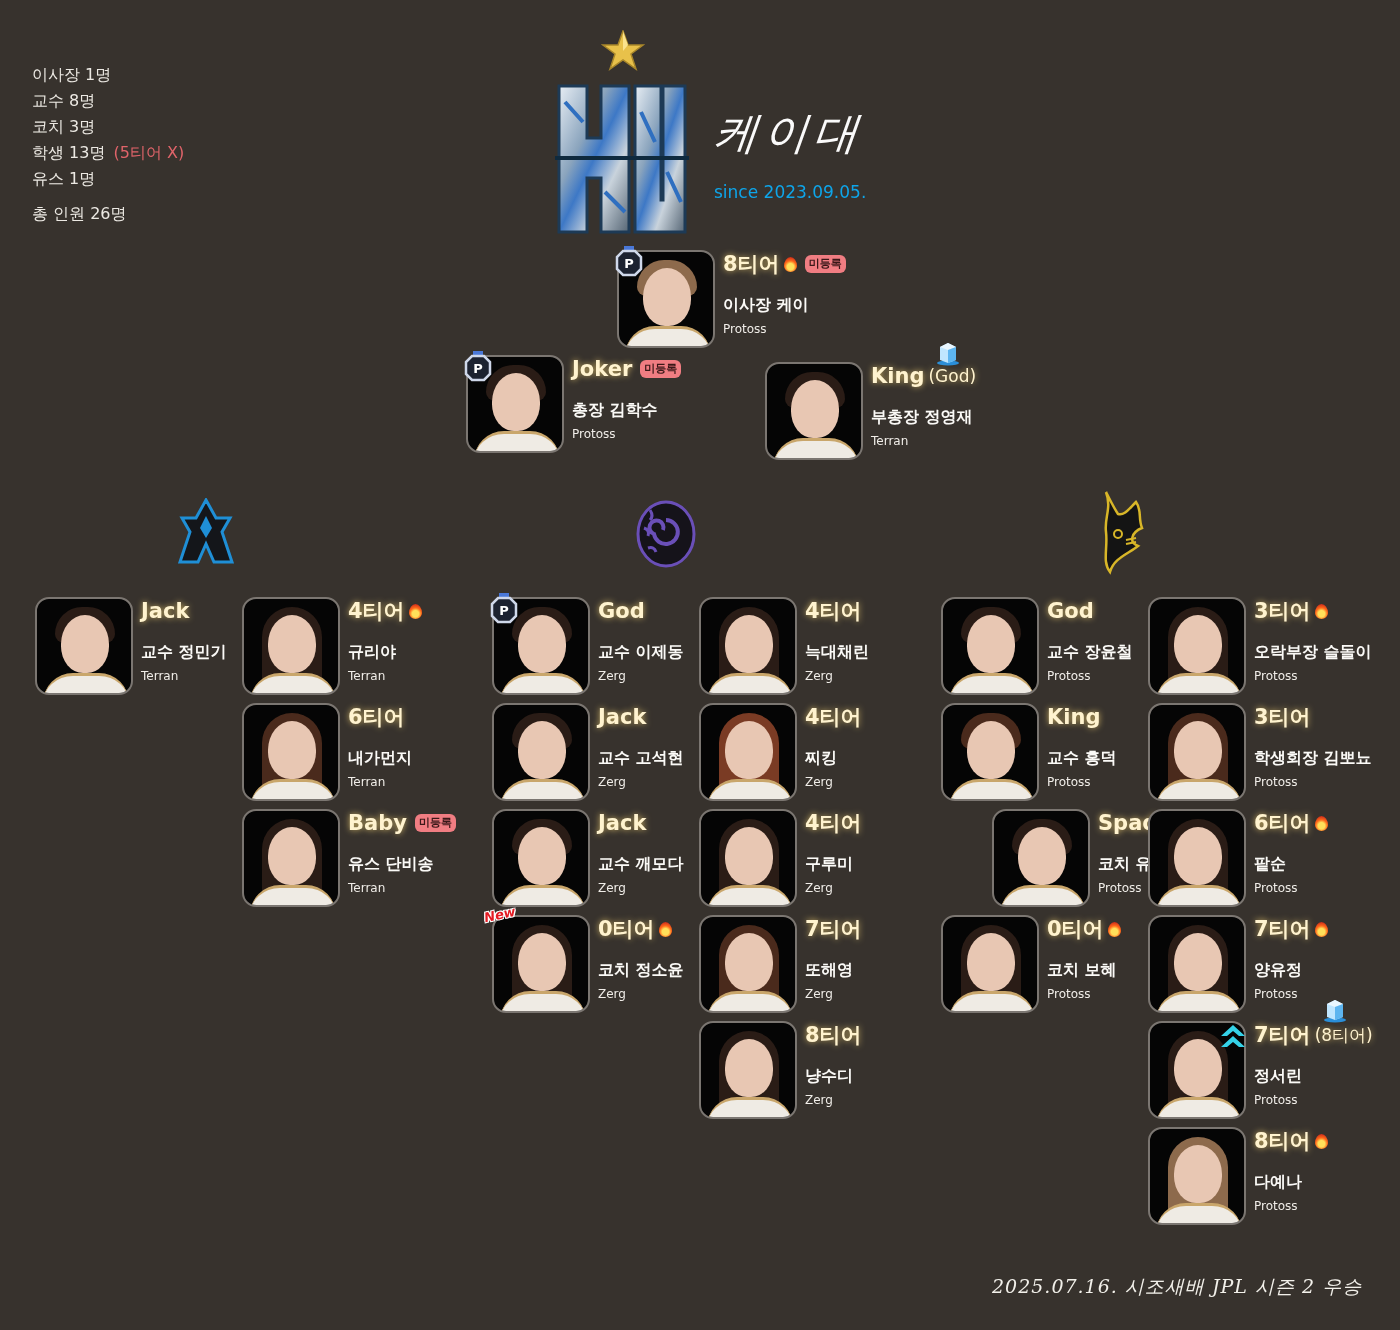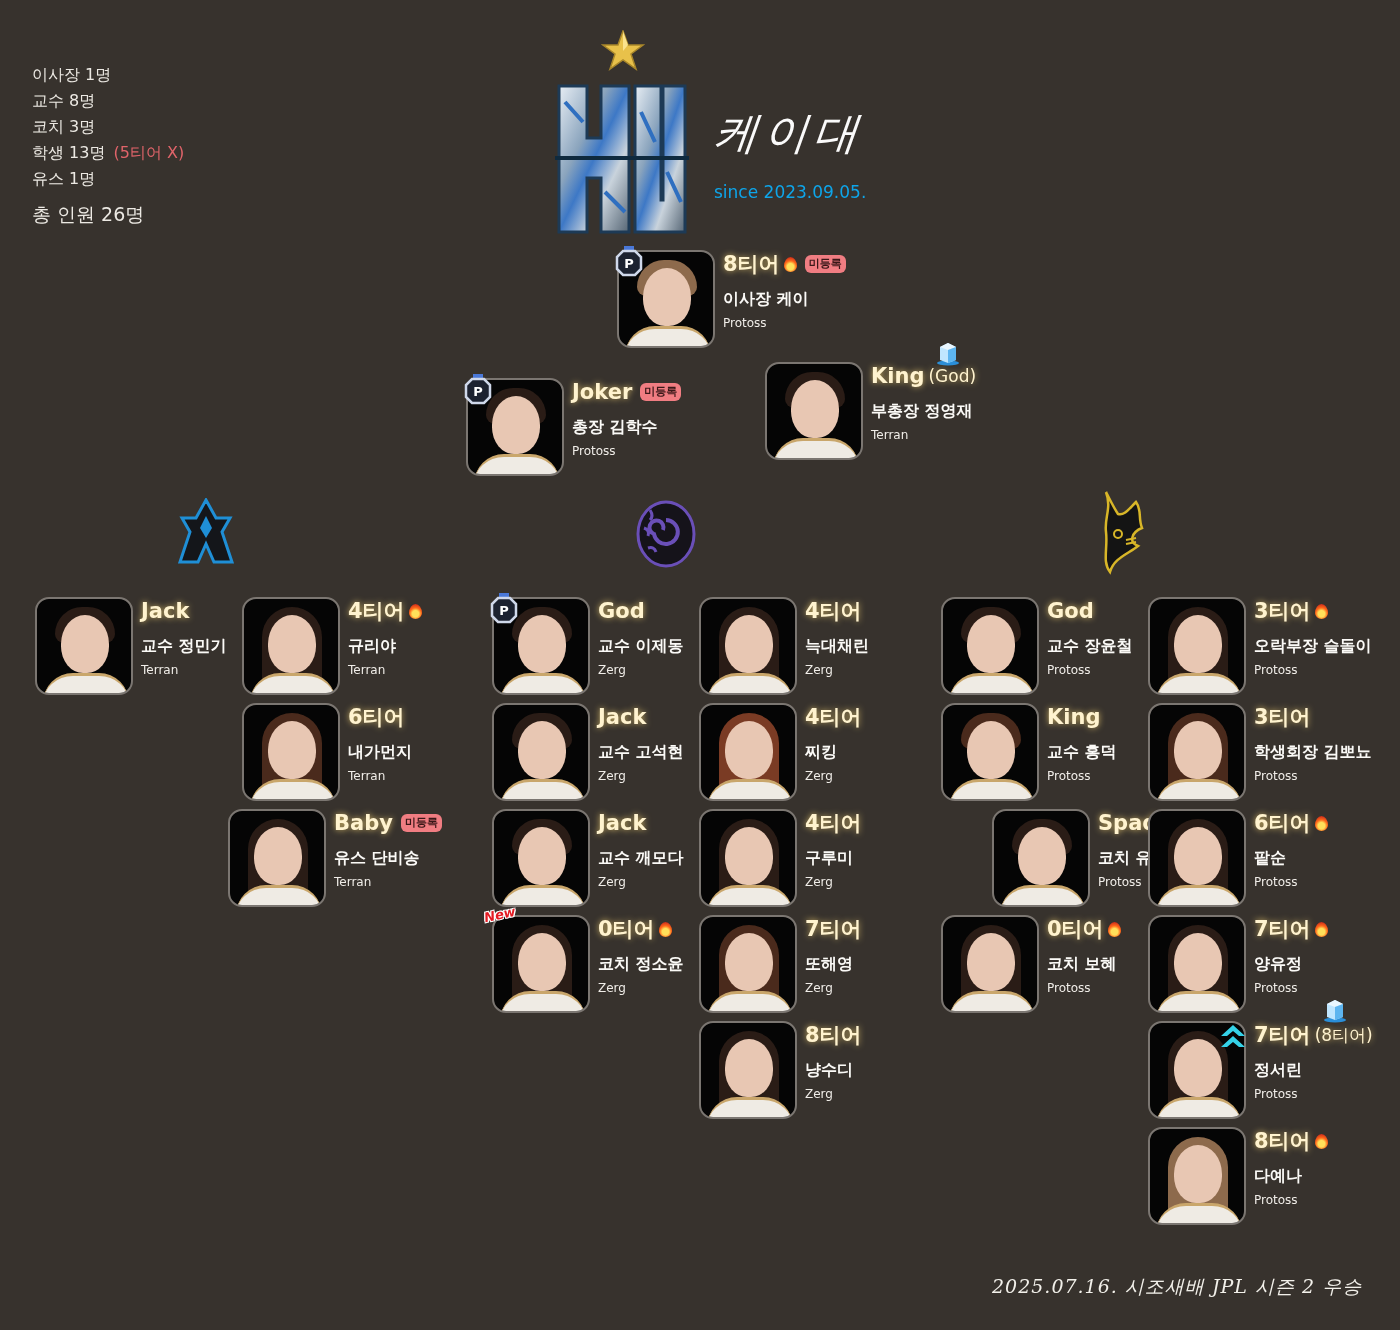--- a/index.html
+++ b/index.html
@@ -2,42 +2,42 @@
 <html><head>
 <meta charset="utf-8">
 <style>
   * { box-sizing: border-box; margin: 0; padding: 0; }
   html, body { width: 1400px; height: 1330px; background: #37322d; overflow: hidden; }
   body { position: relative; font-family: "DejaVu Sans", "Liberation Sans", sans-serif; color: #f2efe9; }
 
   .summary { position: absolute; left: 32px; top: 30px; font-size: 16px; line-height: 26px; color: #ece9e3; margin-top: 32px; }
   .summary .row { white-space: nowrap; }
   .summary .note { color: #e0646a; margin-left: 8px; }
-  .summary .total { font-size: 19px; margin-top: 8px; line-height: 28px; }
+  .summary .total { font-size: 16px; margin-top: 8px; line-height: 28px; }
 
   .logo { position: absolute; left: 553px; top: 30px; width: 140px; height: 180px; }
   .logo .star { position: absolute; left: 48px; top: 0; width: 44px; height: 42px; }
   .logo .hu { position: absolute; left: 2px; top: 52px; width: 134px; height: 154px; }
   .brand { position: absolute; left: 714px; top: 104px; font-size: 44px; font-family: "DejaVu Serif", serif; font-style: italic; letter-spacing: 6px; color: #fafafa; transform: skewX(-6deg); }
   .since { position: absolute; left: 714px; top: 182px; font-size: 17px; color: #0ea5e9; }
 
   .card { position: absolute; width: 220px; height: 100px; }
   .photo { position: absolute; left: 0; top: 0; width: 98px; height: 98px; border-radius: 14px; border: 2px solid #7b7671; background: #050505; overflow: hidden; }
   .photo .face { position: absolute; left: 24px; top: 16px; width: 48px; height: 58px; border-radius: 50% 50% 46% 46%; background: #e8c7b3; }
   .photo .hair { position: absolute; left: 18px; top: 8px; width: 60px; height: 36px; border-radius: 30px 30px 10px 10px; background: #2a1c16; }
   .photo .hair.long { height: 82px; border-radius: 30px 30px 8px 8px; }
   .photo .hair.red { background: #7a3b24; }
   .photo .hair.brown { background: #4a2a1c; }
   .photo .hair.light { background: #8d6a4c; }
   .photo .shirt { position: absolute; left: 6px; bottom: -12px; width: 86px; height: 32px; border-radius: 30px 30px 0 0; background: #efebe4; border-top: 3px solid #c9a66b; }
 
   .info { position: absolute; left: 106px; top: 0; white-space: nowrap; }
   .title { font-size: 21px; line-height: 28px; color: #fff3cf; font-weight: bold; text-shadow: 0 0 6px rgba(255,220,120,0.75); display: flex; align-items: center; gap: 4px; }
   .title .sub { font-size: 17px; font-weight: normal; }
-  .role { font-size: 16px; font-weight: bold; line-height: 26px; color: #fbfaf7; margin-top: 8px; }
+  .role { font-size: 16px; font-weight: bold; line-height: 26px; color: #fbfaf7; margin-top: 14px; }
   .race { font-size: 12px; line-height: 22px; color: #f0ede8; }
 
   .fire { display: inline-block; width: 13px; height: 15px; border-radius: 50% 50% 50% 50% / 60% 60% 40% 40%; background: radial-gradient(circle at 50% 65%, #ffe05a 0 28%, #ff6a1a 50%, #d0301a 80%); }
   .unreg { display: inline-block; font-size: 11px; font-weight: bold; color: #3a1818; background: #f07d82; border-radius: 6px; padding: 1px 4px; line-height: 16px; text-shadow: none; margin-left: 4px; }
 
   .pbadge { position: absolute; left: -2px; top: -4px; width: 28px; height: 32px; z-index: 2; }
   .newbadge { position: absolute; left: -8px; top: -8px; z-index: 2; font-size: 13px; font-weight: bold; font-style: italic; color: #e41c24; text-shadow: -1px -1px 0 #fff, 1px -1px 0 #fff, -1px 1px 0 #fff, 1px 1px 0 #fff; transform: rotate(-12deg); }
   .upbadge { position: absolute; right: -2px; top: 2px; z-index: 2; width: 26px; height: 28px; }
   .cube { position: absolute; width: 26px; height: 26px; }
 
@@ -114,21 +114,21 @@
     <div class="title">
         <span>8티어</span>
         <span class="fire"></span>
         <span class="unreg">미등록</span>
       </div>
     <div class="role">이사장 케이</div>
     <div class="race">Protoss</div>
   </div>
 </div>
 
-<div class="card" style="left:466px; top:378px;">
+<div class="card" style="left:466px; top:355px;">
   <svg class="pbadge">
       <use href="#sym-pmedal"></use>
     </svg>
   <div class="photo">
       <div class="hair"></div>
       <div class="face"></div>
       <div class="shirt"></div>
     </div>
   <div class="info">
     <div class="title">
@@ -216,21 +216,21 @@
     </div>
   <div class="info">
       <div class="title">
         <span>6티어</span>
       </div>
   <div class="role">내가먼지</div>
   <div class="race">Terran</div>
     </div>
 </div>
 
-<div class="card" style="left:228px; top:809px;padding-left:26px;">
+<div class="card" style="left:242px; top:809px;padding-left:26px;">
   <div class="photo">
       <div class="hair long"></div>
       <div class="face"></div>
       <div class="shirt"></div>
     </div>
   <div class="info">
       <div class="title">
         <span>Baby</span>
         <span class="unreg">미등록</span>
       </div>

